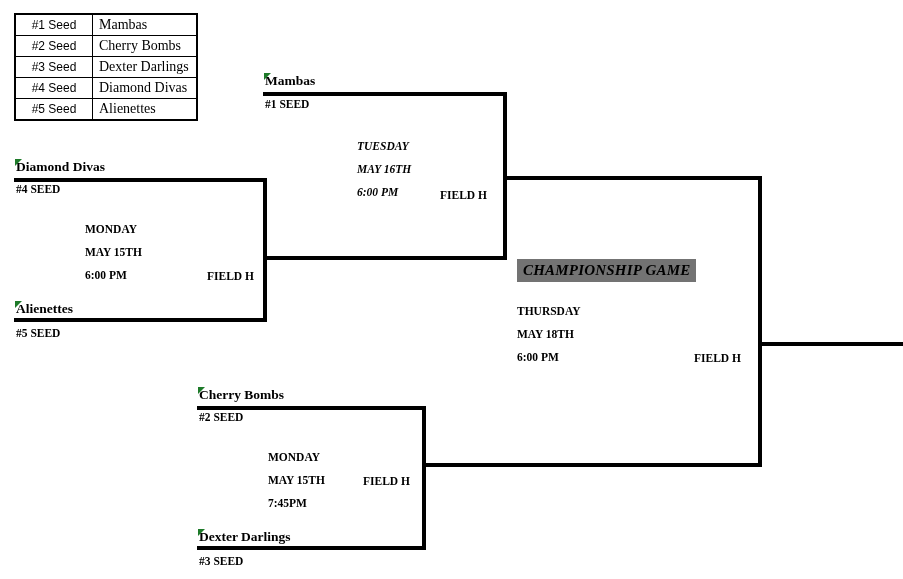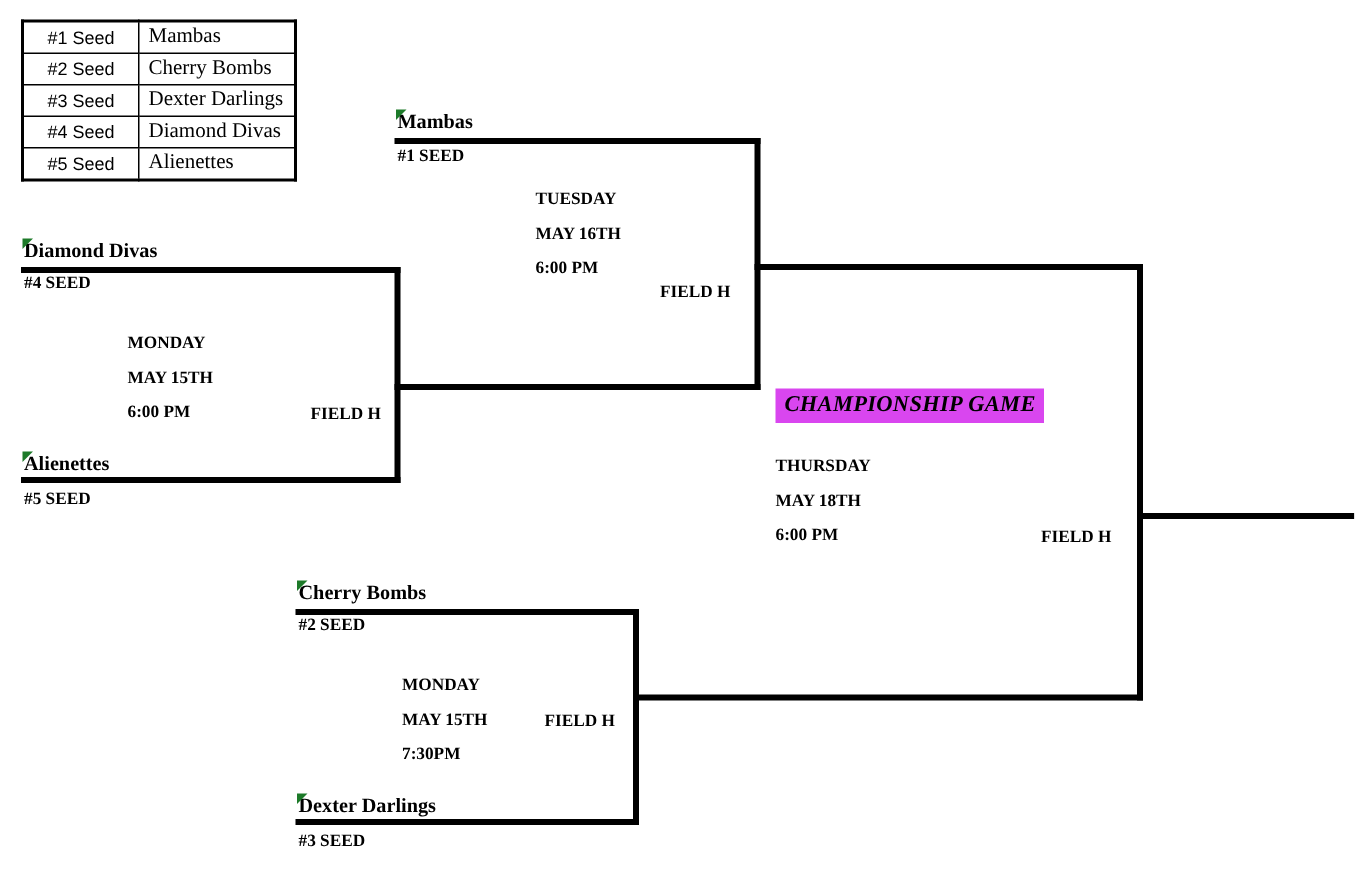--- a/index.html
+++ b/index.html
@@ -106,21 +106,21 @@
   }
 
   
   .champ-banner {
     position: absolute;
     font-family: "Liberation Serif", serif;
     font-weight: bold;
     font-style: italic;
     font-size: 15px;
     line-height: 20px;
-    background: #d946ef;
+    background: #737373;
     padding: 1px 6px 2px 6px;
     white-space: nowrap;
     letter-spacing: 0.2px;
   }
 </style>
 </head>
 <body>
 
 <div id="stage">
 
@@ -179,21 +179,21 @@
   <div class="ln" style="left:263px; top:92px;  width:244px; height:4px;"></div>
 
   <div class="ln" style="left:503px; top:92px;  width:4px;   height:168px;"></div>
 
   <div class="team" style="left:265px; top:73px;">
     <span class="tag"></span>
     <span>Mambas</span>
   </div>
   <div class="seedlbl" style="left:265px; top:97px;">#1 SEED</div>
 
-  <div class="ginfo" style="left:357px; top:122px;">
+  <div class="ginfo" style="left:357px; top:135px;font-style:italic;">
     <div class="row"><span class="when">TUESDAY</span></div>
     <div class="row"><span class="when">MAY 16TH</span></div>
     <div class="row"><span class="when">6:00 PM</span></div>
   </div>
   <div class="field" style="left:440px; top:160px;">FIELD H</div>
 
   <div class="ln" style="left:197px; top:406px; width:229px; height:4px;"></div>
   <div class="ln" style="left:197px; top:546px; width:229px; height:4px;"></div>
   <div class="ln" style="left:422px; top:406px; width:4px;   height:144px;"></div>
 
@@ -205,21 +205,21 @@
 
   <div class="team" style="left:199px; top:529px;">
     <span class="tag"></span>
     <span>Dexter Darlings</span>
   </div>
   <div class="seedlbl" style="left:199px; top:554px;">#3 SEED</div>
 
   <div class="ginfo" style="left:268px; top:446px;">
     <div class="row"><span class="when">MONDAY</span></div>
     <div class="row"><span class="when">MAY 15TH</span></div>
-    <div class="row"><span class="when">7:30PM</span></div>
+    <div class="row"><span class="when">7:45PM</span></div>
   </div>
   <div class="field" style="left:363px; top:446px;">FIELD H</div>
 
   <div class="ln" style="left:422px; top:463px; width:340px; height:4px;"></div>
 
   <div class="ln" style="left:503px; top:176px; width:259px; height:4px;"></div>
 
   <div class="ln" style="left:758px; top:176px; width:4px;   height:291px;"></div>
 
   <div class="ln" style="left:758px; top:342px; width:145px; height:4px;"></div>

